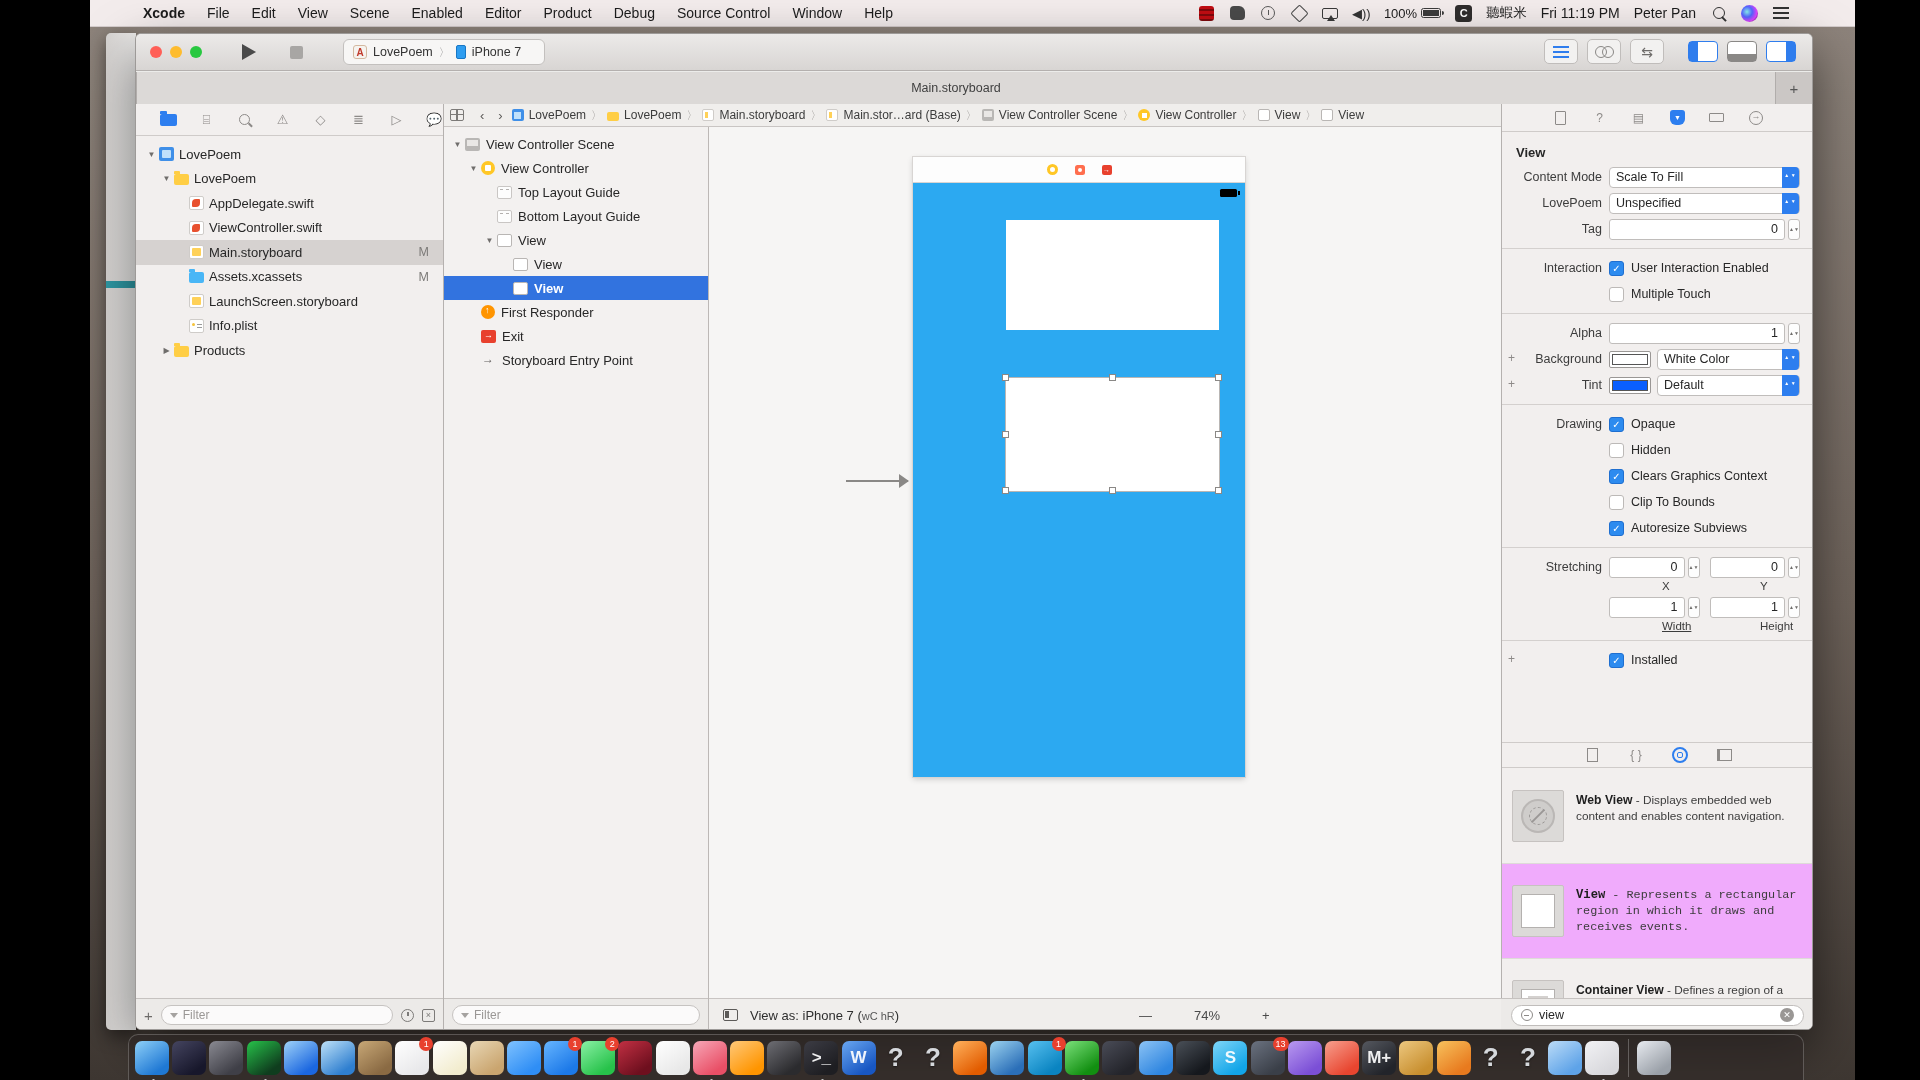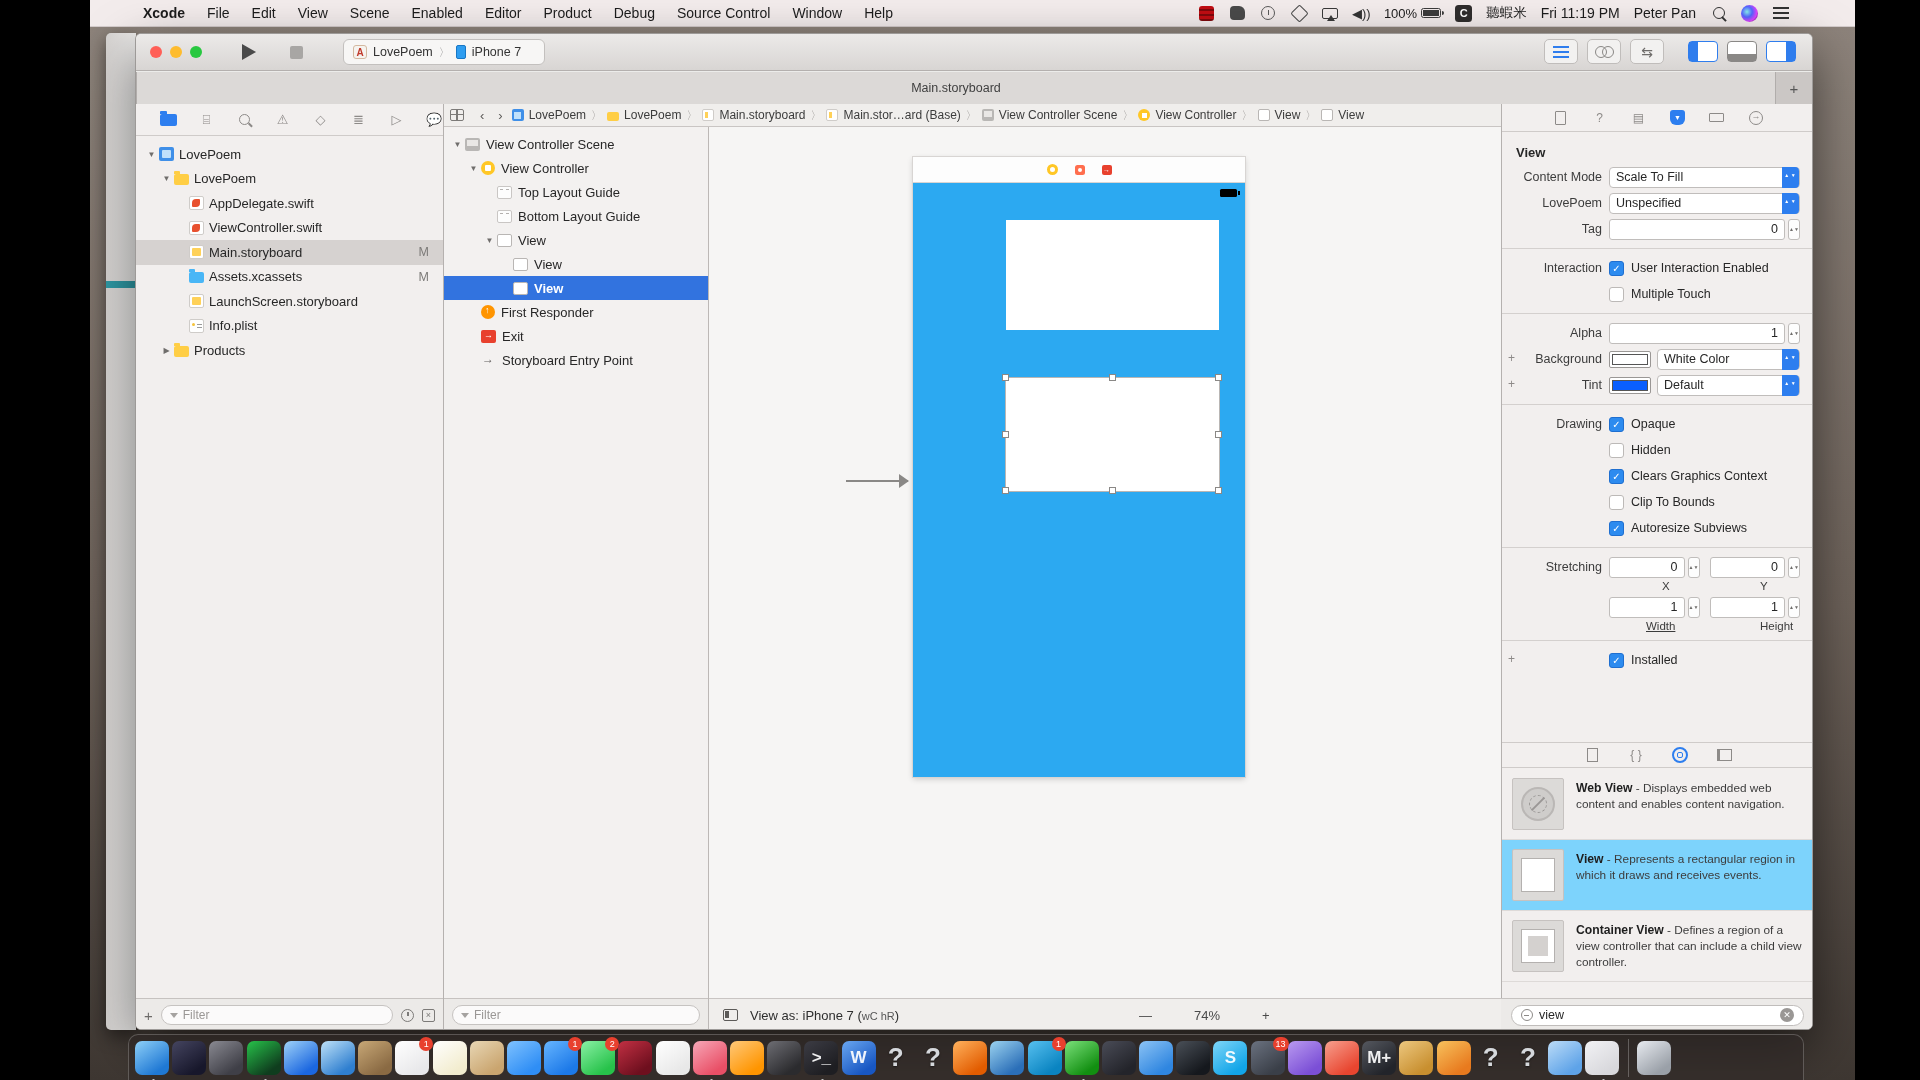--- a/index.html
+++ b/index.html
@@ -263,22 +263,22 @@
   .sub1,.sub2 { position:absolute; font-size:11.5px; color:#3c3c3c; }
   #lib-tabs { position:absolute; left:0; top:638px; width:100%; height:26px; border-top:1px solid #cfcbc9;
               border-bottom:1px solid #cfcbc9; display:flex; align-items:center; justify-content:center; gap:26px;
               background:#f2efee;}
   .lt { font-size:12px; color:#8d8a88; display:flex; align-items:center; justify-content:center; width:18px; height:18px;}
   .lt-page { width:11px; height:14px; border:1.5px solid #8d8a88; }
   .lt-obj-sel { width:16px; height:16px; border:2px solid #2d7eef; border-radius:50%; position:relative;}
   .lt-obj-sel:before { content:""; position:absolute; inset:3px; border:1.5px solid #2d7eef; border-radius:2px;}
   .lt-media { width:15px; height:12px; border:1.5px solid #8d8a88; background:linear-gradient(90deg,#8d8a88 2px,transparent 2px);}
   #lib-list { position:absolute; left:0; top:665px; width:100%; }
-  .lib-item { display:flex; padding:9px 10px; gap:12px; border-bottom:1px solid #dedad8; }
-  .lib-item.sel { background:#7dd3fc; }
+  .lib-item { display:flex; padding:21px 10px; gap:12px; border-bottom:1px solid #dedad8; }
+  .lib-item.sel { background:#f0abfc;font-family:Liberation Mono, monospace; }
   .lib-icon { width:52px; height:52px; flex:none; border:1px solid #c6c2c0; background:#dcdad8; border-radius:2px;
               display:flex; align-items:center; justify-content:center; }
   .li-web { width:34px; height:34px; border-radius:50%; background:#cfcdcb; border:2px solid #bab7b5; position:relative;}
   .li-web:before { content:""; position:absolute; inset:6px; border-radius:50%; border:1.5px dashed #9a9795;}
   .li-web:after { content:""; position:absolute; left:14px; top:6px; width:2px; height:18px; background:#9a9795; transform:rotate(45deg);}
   .li-view { width:34px; height:34px; background:#fff; border:1px solid #b4b1af; }
   .li-cont { width:34px; height:34px; background:#fff; border:1px solid #b4b1af; display:flex; align-items:center; justify-content:center;}
   .li-cont:before { content:""; width:20px; height:20px; background:#d4d1cf; display:block;}
   .lib-text { font-size:11.8px; color:#3c3c3c; line-height:1.35; padding-top:2px;}
   .lib-text b { font-size:12.2px; color:#1e1e1e; }
@@ -791,21 +791,21 @@
                     <span class="numfield">1</span>
                     <span class="stepper">▲▼</span>
                   </span>
                   <span style="flex: 1 1 0%; display: flex; align-items: center; margin-left: 10px;">
                     <span class="numfield">1</span>
                     <span class="stepper">▲▼</span>
                   </span>
                 </span>
               </div>
               <div class="sublabels">
-                <span class="sub1" style="left: 144px; text-decoration: underline;">Width</span>
+                <span class="sub1" style="left: 160px; text-decoration: underline;">Width</span>
                 <span class="sub2" style="left: 258px;">Height</span>
               </div>
               <div class="divider"></div>
               <div class="irow">
                 <span class="plusmark">+</span>
                 <span class="irow-label"></span>
                 <span class="ictrl">
                   <span class="chk on">✓</span>
                   <span class="chk-text">Installed</span>
                 </span>

